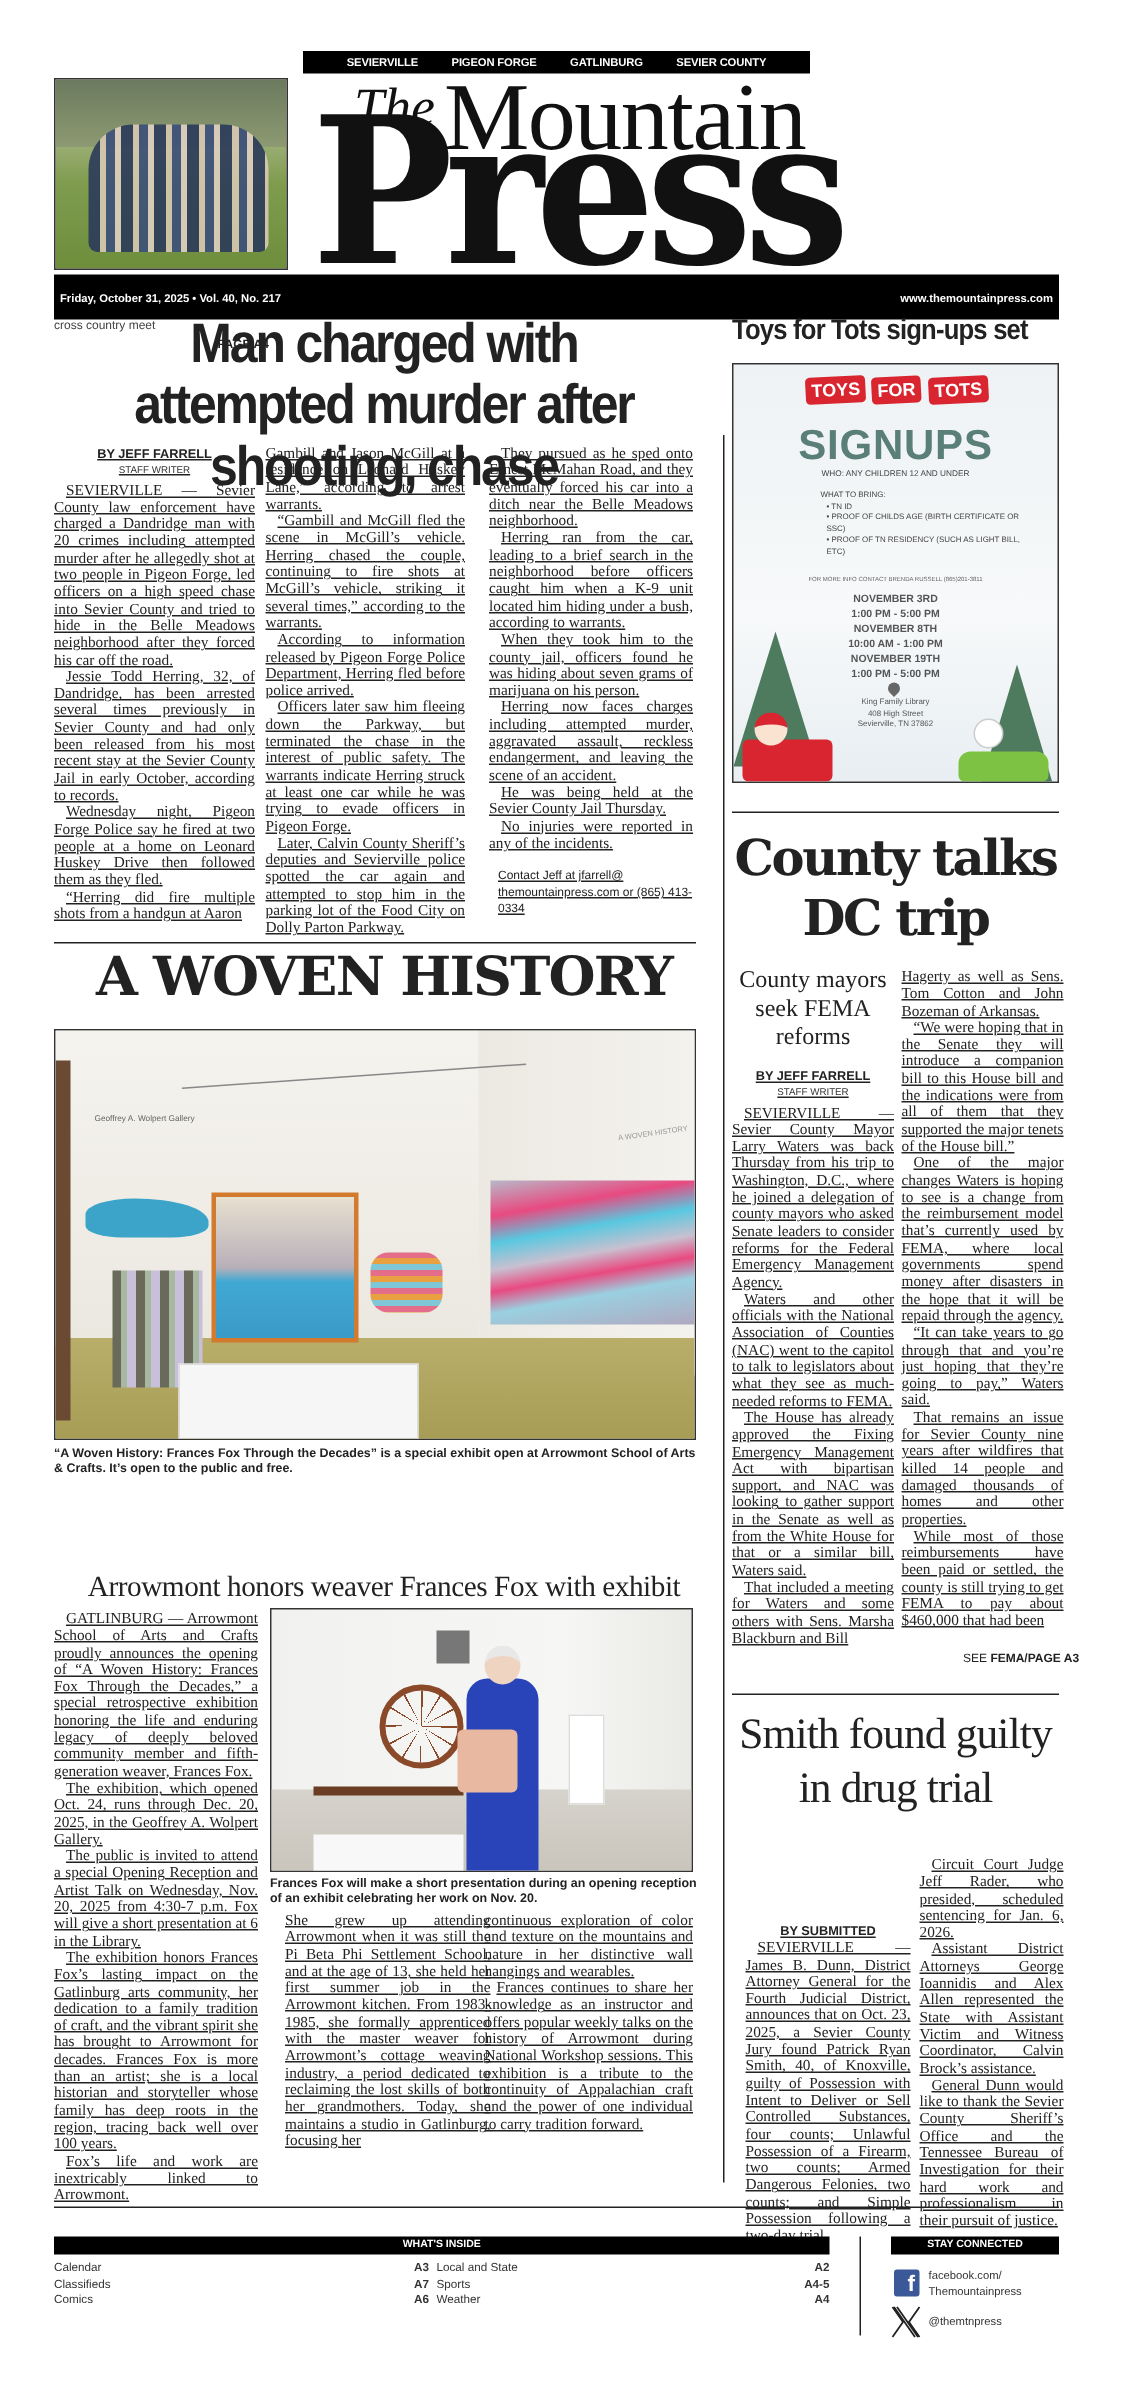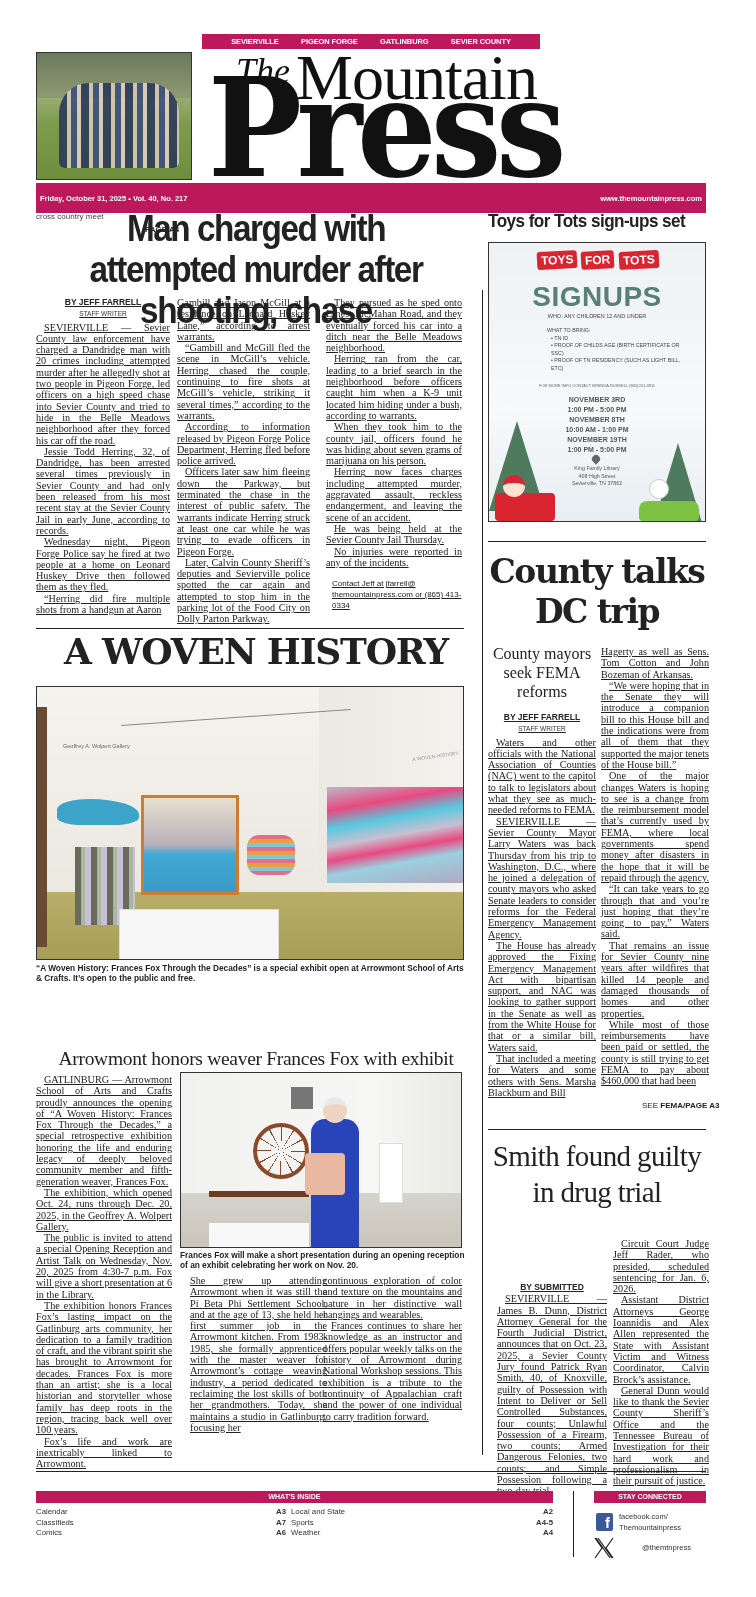--- a/index.html
+++ b/index.html
@@ -1,19 +1,19 @@
 <!DOCTYPE html>
 <html><head>
 <meta charset="utf-8">
 <style>
   * { box-sizing: border-box; margin: 0; padding: 0; }
   html, body { width: 756px; height: 1597px; background: #fff; overflow: hidden; }
   body { position: relative; font-family: "DejaVu Serif", serif; color: #222; }
   .abs { position: absolute; }
-  .green { background: #be185d; }
+  .green { background: #000000; }
   .body-text { font-family: "Liberation Serif", serif; font-size: 10.2px; line-height: 11.3px; color: #222; text-align: justify; hyphens: auto; text-decoration: underline; }
   .body-text p { text-indent: 8px; }
   .byline { font-family: "Liberation Sans", sans-serif; font-weight: bold; font-size: 8.5px; text-align: center; color: #222; }
   .staff { font-family: "Liberation Sans", sans-serif; font-size: 6.5px; text-align: center; color: #333; margin-bottom: 2px; }
   .rule { position: absolute; height: 1px; background: #222; }
   .vrule { position: absolute; width: 1px; background: #222; }
 
   
   .sports-photo { left: 36px; top: 52px; width: 156px; height: 128px; border: 1px solid #333; overflow: hidden;
     background: linear-gradient(180deg, #8aa07a 0%, #a0b07c 30%, #7f9c4e 55%, #6e8e3c 100%); }
@@ -128,21 +128,21 @@
   <span>Friday, October 31, 2025  •  Vol. 40, No. 217</span>
   <span>www.themountainpress.com</span>
 </div>
 
 <div class="abs lead-head">Man charged with attempted murder after shooting, chase</div>
 
 <div class="abs body-text" style="left:36px; top:297px; width:134px;">
   <div class="byline">BY JEFF FARRELL</div>
   <div class="staff">STAFF WRITER</div>
   <p>SEVIERVILLE — Sevier County law enforcement have charged a Dandridge man with 20 crimes including attempted murder after he allegedly shot at two people in Pigeon Forge, led officers on a high speed chase into Sevier County and tried to hide in the Belle Meadows neighborhood after they forced his car off the road.</p>
-  <p>Jessie Todd Herring, 32, of Dandridge, has been arrested several times previously in Sevier County and had only been released from his most recent stay at the Sevier County Jail in early June, according to records.</p>
+  <p>Jessie Todd Herring, 32, of Dandridge, has been arrested several times previously in Sevier County and had only been released from his most recent stay at the Sevier County Jail in early October, according to records.</p>
   <p>Wednesday night, Pigeon Forge Police say he fired at two people at a home on Leonard Huskey Drive then followed them as they fled.</p>
   <p>“Herring did fire multiple shots from a handgun at Aaron</p>
 </div>
 <div class="abs body-text" style="left:177px; top:297px; width:133px;">
   <p style="text-indent:0">Gambill and Jason McGill at a residence on Leonard Huskey Lane,” according to arrest warrants.</p>
   <p>“Gambill and McGill fled the scene in McGill’s vehicle. Herring chased the couple, continuing to fire shots at McGill’s vehicle, striking it several times,” according to the warrants.</p>
   <p>According to information released by Pigeon Forge Police Department, Herring fled before police arrived.</p>
   <p>Officers later saw him fleeing down the Parkway, but terminated the chase in the interest of public safety. The warrants indicate Herring struck at least one car while he was trying to evade officers in Pigeon Forge.</p>
   <p>Later, Calvin County Sheriff’s deputies and Sevierville police spotted the car again and attempted to stop him in the parking lot of the Food City on Dolly Parton Parkway.</p>
 </div>
@@ -196,22 +196,22 @@
   <div class="snowman"></div>
 </div>
 
 <div class="rule" style="left:488px; top:541px; width:218px;"></div>
 
 <div class="abs waters-head">County talks DC trip</div>
 <div class="abs waters-deck">County mayors seek FEMA reforms</div>
 <div class="abs body-text" style="left:488px; top:712px; width:108px;">
   <div class="byline">BY JEFF FARRELL</div>
   <div class="staff">STAFF WRITER</div>
+  <p>SEVIERVILLE — Sevier County Mayor Larry Waters was back Thursday from his trip to Washington, D.C., where he joined a delegation of county mayors who asked Senate leaders to consider reforms for the Federal Emergency Management Agency.</p>
   <p>Waters and other officials with the National Association of Counties (NAC) went to the capitol to talk to legislators about what they see as much-needed reforms to FEMA.</p>
-  <p>SEVIERVILLE — Sevier County Mayor Larry Waters was back Thursday from his trip to Washington, D.C., where he joined a delegation of county mayors who asked Senate leaders to consider reforms for the Federal Emergency Management Agency.</p>
   <p>The House has already approved the Fixing Emergency Management Act with bipartisan support, and NAC was looking to gather support in the Senate as well as from the White House for that or a similar bill, Waters said.</p>
   <p>That included a meeting for Waters and some others with Sens. Marsha Blackburn and Bill</p>
 </div>
 <div class="abs body-text" style="left:601px; top:646px; width:108px;">
   <p style="text-indent:0">Hagerty as well as Sens. Tom Cotton and John Bozeman of Arkansas.</p>
   <p>“We were hoping that in the Senate they will introduce a companion bill to this House bill and the indications were from all of them that they supported the major tenets of the House bill.”</p>
   <p>One of the major changes Waters is hoping to see is a change from the reimbursement model that’s currently used by FEMA, where local governments spend money after disasters in the hope that it will be repaid through the agency.</p>
   <p>“It can take years to go through that and you’re just hoping that they’re going to pay,” Waters said.</p>
   <p>That remains an issue for Sevier County nine years after wildfires that killed 14 people and damaged thousands of homes and other properties.</p>
   <p>While most of those reimbursements have been paid or settled, the county is still trying to get FEMA to pay about $460,000 that had been</p>
@@ -320,13 +320,13 @@
 <div class="vrule" style="left:573px; top:1491px; height:66px;"></div>
 <div class="abs stay-bar green">STAY CONNECTED</div>
 <div class="abs fb-icon">f</div>
 <div class="abs social-text" style="left:619px; top:1511px;">
   <div>facebook.com/</div>
   <div>Themountainpress</div>
 </div>
 <svg class="abs x-icon" viewBox="0 0 20 22">
   <path d="M1 1 L8 11 L1 21 M19 1 L12 11 L19 21 M4 1 L18 21 M2 1 L16 21" stroke="#222" stroke-width="1.2" fill="none"></path>
 </svg>
-<div class="abs social-text" style="left:619px; top:1542px;margin-left:23px;">@themtnpress</div>
+<div class="abs social-text" style="left:619px; top:1542px;">@themtnpress</div>
 
 </body></html>

